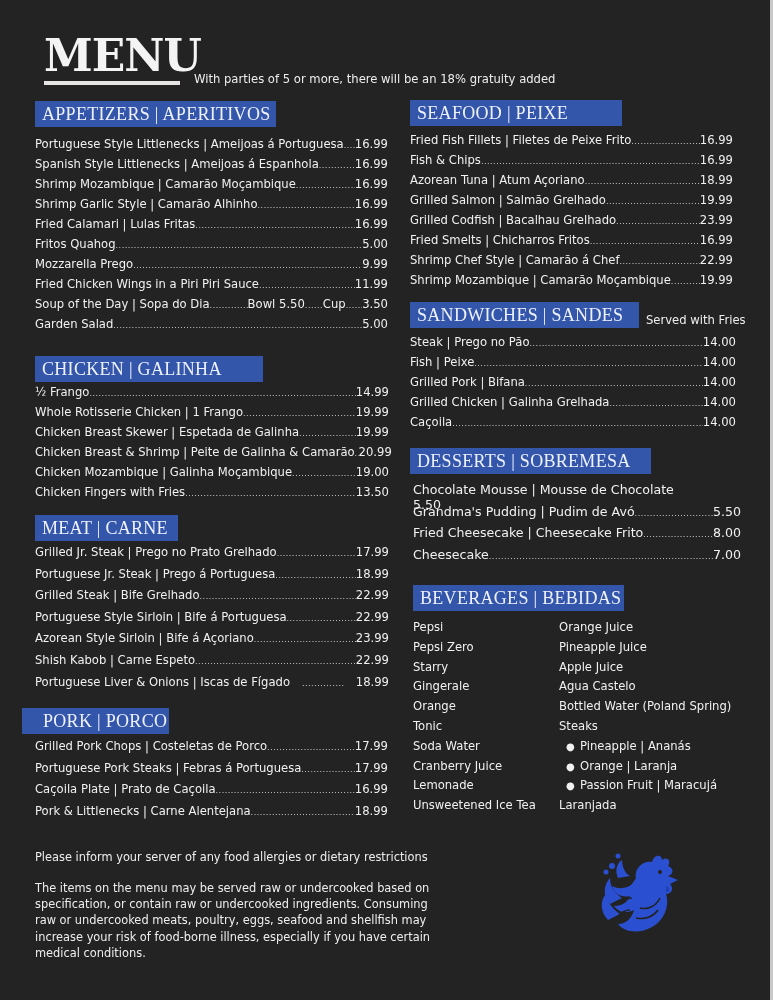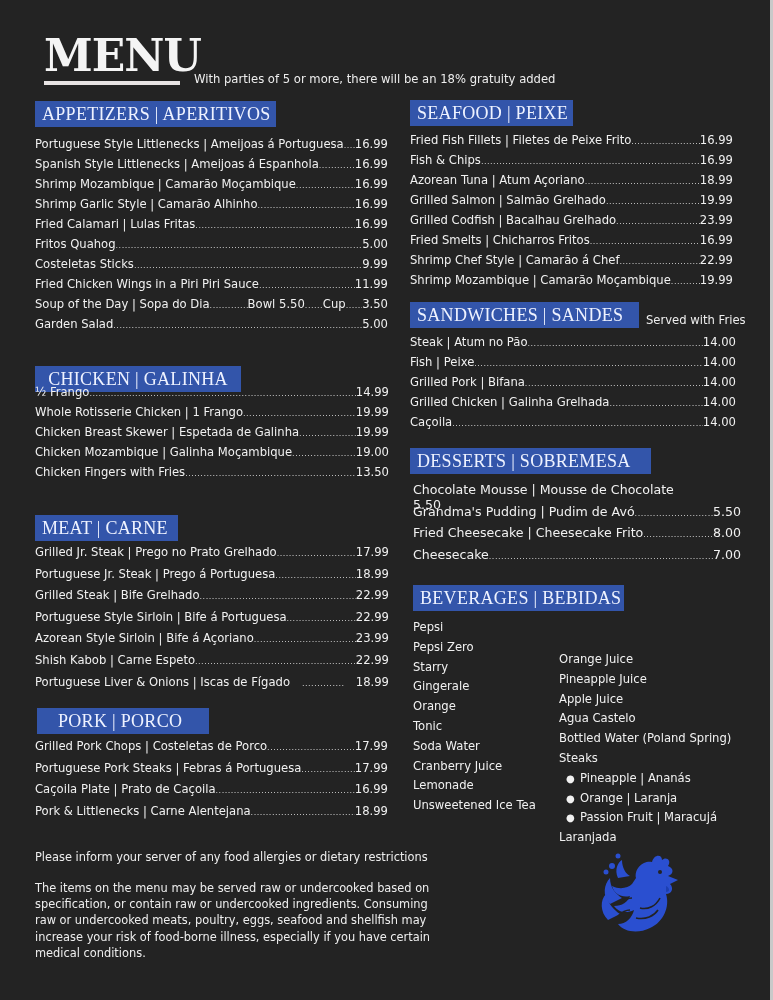--- a/index.html
+++ b/index.html
@@ -60,21 +60,21 @@
       <span class="name">Fried Calamari | Lulas Fritas</span>
       <span class="dots"></span>
       <span class="price">16.99</span>
     </li>
     <li class="row">
       <span class="name">Fritos Quahog</span>
       <span class="dots"></span>
       <span class="price">5.00</span>
     </li>
     <li class="row">
-      <span class="name">Costeletas Sticks</span>
+      <span class="name">Mozzarella Prego</span>
       <span class="dots"></span>
       <span class="price">9.99</span>
     </li>
     <li class="row">
       <span class="name">Fried Chicken Wings in a Piri Piri Sauce</span>
       <span class="dots"></span>
       <span class="price">11.99</span>
     </li>
     <li class="row">
       <span class="name">Soup of the Day | Sopa do Dia</span>
@@ -85,36 +85,41 @@
       <span class="dots"></span>
       <span class="price">3.50</span>
     </li>
     <li class="row">
       <span class="name">Garden Salad</span>
       <span class="dots"></span>
       <span class="price">5.00</span>
     </li>
   </ul>
 
-<div class="heading" style="left:35px;top:366px;width:206px;text-align:center;">CHICKEN | GALINHA</div>
+<div class="heading" style="left:35px;top:356px;width:228px;">CHICKEN | GALINHA</div>
 <ul class="list" style="left:35px;top:385px;width:354px;">
     <li class="row">
       <span class="name">½ Frango</span>
       <span class="dots"></span>
       <span class="price">14.99</span>
     </li>
     <li class="row">
       <span class="name">Whole Rotisserie Chicken | 1 Frango</span>
       <span class="dots"></span>
       <span class="price">19.99</span>
     </li>
     <li class="row">
       <span class="name">Chicken Breast Skewer | Espetada de Galinha</span>
       <span class="dots"></span>
       <span class="price">19.99</span>
+    </li>
+    <li class="row">
+      <span class="name">Chicken Breast &amp; Shrimp | Peite de Galinha &amp; Camarão</span>
+      <span class="dots"></span>
+      <span class="price">20.99</span>
     </li>
     <li class="row">
       <span class="name">Chicken Mozambique | Galinha Moçambique</span>
       <span class="dots"></span>
       <span class="price">19.00</span>
     </li>
     <li class="row">
       <span class="name">Chicken Fingers with Fries </span>
       <span class="dots"></span>
       <span class="price">13.50</span>
@@ -153,21 +158,21 @@
       <span class="dots"></span>
       <span class="price">22.99</span>
     </li>
     <li class="row" style="height: 21.6px; gap: 12px;">
       <span class="name">Portuguese Liver &amp; Onions | Iscas de Fígado</span>
       <span class="dots"></span>
       <span class="price">18.99</span>
     </li>
   </ul>
 
-<div class="heading" style="left:37px;top:708px;width:172px;padding-left:21px;">PORK | PORCO</div>
+<div class="heading" style="left:22px;top:708px;width:147px;padding-left:21px;">PORK | PORCO</div>
 <ul class="list" style="left:35px;top:739px;width:353px;">
     <li class="row" style="height: 21.6px;">
       <span class="name">Grilled Pork Chops | Costeletas de Porco</span>
       <span class="dots"></span>
       <span class="price">17.99</span>
     </li>
     <li class="row" style="height: 21.6px;">
       <span class="name">Portuguese Pork Steaks | Febras á Portuguesa</span>
       <span class="dots"></span>
       <span class="price">17.99</span>
@@ -177,21 +182,21 @@
       <span class="dots"></span>
       <span class="price">16.99</span>
     </li>
     <li class="row" style="height: 21.6px;">
       <span class="name">Pork &amp; Littlenecks | Carne Alentejana</span>
       <span class="dots"></span>
       <span class="price">18.99</span>
     </li>
   </ul>
 
-<div class="heading" style="left:410px;top:100px;width:163px;">SEAFOOD | PEIXE</div>
+<div class="heading" style="left:410px;top:100px;width:212px;">SEAFOOD | PEIXE</div>
 <ul class="list" style="left:410px;top:133px;width:323px;">
     <li class="row">
       <span class="name">Fried Fish Fillets | Filetes de Peixe Frito</span>
       <span class="dots"></span>
       <span class="price">16.99</span>
     </li>
     <li class="row">
       <span class="name">Fish &amp; Chips</span>
       <span class="dots"></span>
       <span class="price">16.99</span>
@@ -225,21 +230,21 @@
       <span class="name">Shrimp Mozambique | Camarão Moçambique</span>
       <span class="dots"></span>
       <span class="price">19.99</span>
     </li>
   </ul>
 
 <div class="heading" style="left:410px;top:302px;width:229px;">SANDWICHES | SANDES</div>
 <div class="served">Served with Fries</div>
 <ul class="list" style="left:410px;top:335px;width:326px;">
     <li class="row">
-      <span class="name">Steak | Atum no Pão </span>
+      <span class="name">Steak | Prego no Pão </span>
       <span class="dots"></span>
       <span class="price">14.00</span>
     </li>
     <li class="row">
       <span class="name">Fish | Peixe</span>
       <span class="dots"></span>
       <span class="price">14.00</span>
     </li>
     <li class="row">
       <span class="name">Grilled Pork | Bifana</span>
@@ -288,21 +293,21 @@
   <li>Pepsi Zero</li>
   <li>Starry</li>
   <li>Gingerale</li>
   <li>Orange</li>
   <li>Tonic</li>
   <li>Soda Water</li>
   <li>Cranberry Juice</li>
   <li>Lemonade</li>
   <li>Unsweetened Ice Tea</li>
 </ul>
-<ul class="bev-col" style="left:559px;top:652px;">
+<ul class="bev-col" style="left:559px;top:620px;">
   <li>Orange Juice</li>
   <li>Pineapple Juice</li>
   <li>Apple Juice</li>
   <li>Agua Castelo</li>
   <li>Bottled Water (Poland Spring)</li>
   <li>Steaks</li>
   <li class="sub"><span class="bullet">●</span><span>Pineapple | Ananás</span></li>
   <li class="sub"><span class="bullet">●</span><span>Orange | Laranja</span></li>
   <li class="sub"><span class="bullet">●</span><span>Passion Fruit | Maracujá</span></li>
   <li>Laranjada</li>

